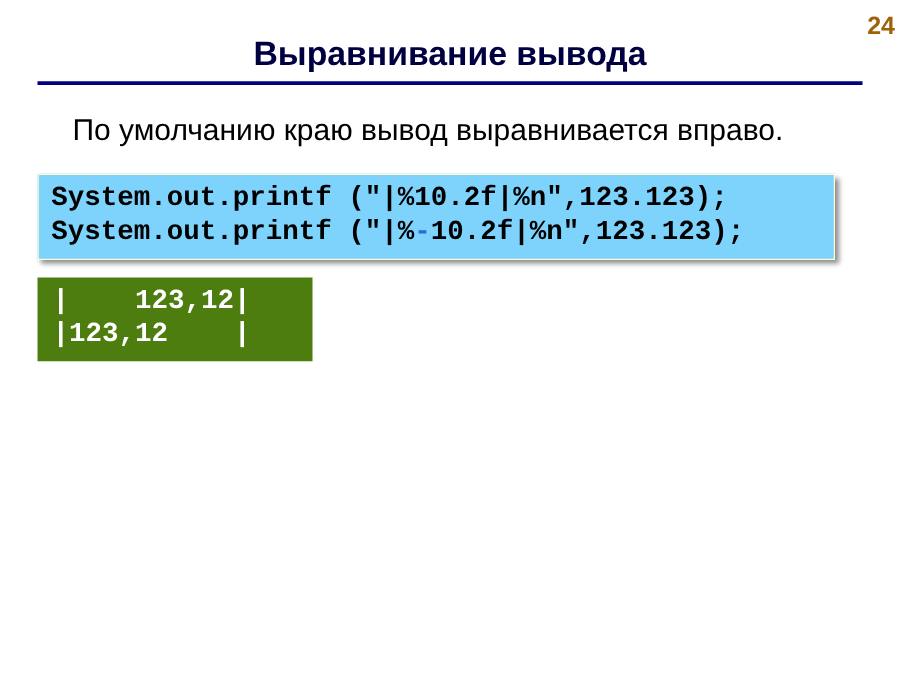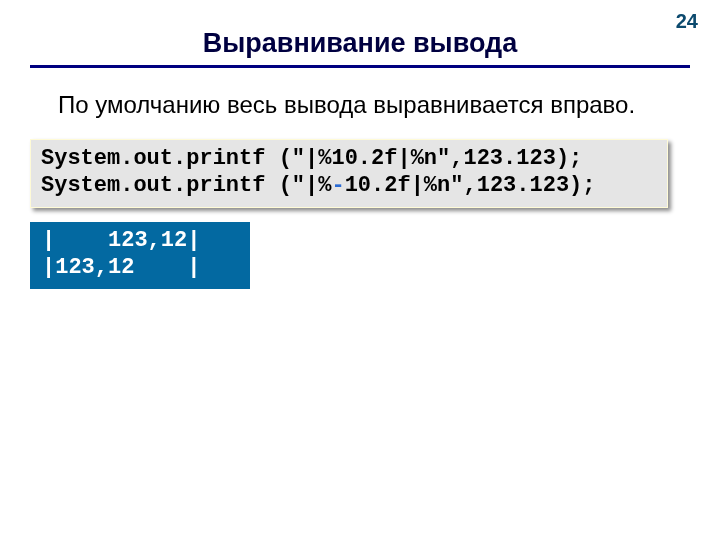--- a/index.html
+++ b/index.html
@@ -1,33 +1,33 @@
 <!DOCTYPE html>
 <html><head>
   <meta charset="utf-8">
   <style>
     * { margin: 0; padding: 0; box-sizing: border-box; }
     html, body { width: 720px; height: 540px; background: #fff; font-family: Arial, Helvetica, sans-serif; }
     .slide { position: relative; width: 720px; height: 540px; padding: 14px 30px 0 30px; }
-    .page-number { position: absolute; top: 10px; right: 22px; font-size: 20px; font-weight: bold; color: #0c4a6e; }
+    .page-number { position: absolute; top: 10px; right: 4px; font-size: 20px; font-weight: bold; color: #a16207; }
     .title { font-size: 27px; font-weight: bold; color: #000040; margin-top: 14px; margin-bottom: 6px; text-align: center; }
     .hr { height: 3px; background: #000080; margin-bottom: 22px; }
     .para { font-size: 24px; color: #000; line-height: 1.28; margin-bottom: 18px; text-indent: 28px; }
-    .code-box { background: #e5e5e5; border: 1px solid #fffbd7; box-shadow: 3px 3px 4px rgba(0,0,0,.45); padding: 6px 10px 8px 10px; font-family: "Courier New", Courier, monospace; font-size: 22px; font-weight: bold; color: #000; line-height: 1.22; width: 638px; margin-bottom: 14px; white-space: pre; }
+    .code-box { background: #7dd3fc; border: 1px solid #fffbd7; box-shadow: 3px 3px 4px rgba(0,0,0,.45); padding: 6px 10px 8px 10px; font-family: "Courier New", Courier, monospace; font-size: 22px; font-weight: bold; color: #000; line-height: 1.22; width: 638px; margin-bottom: 14px; white-space: pre; }
     .code-box .minus { color: #2a6bd4; }
-    .output-box { background: #0369a1; color: #fff; font-family: "Courier New", Courier, monospace; font-size: 22px; font-weight: bold; padding: 6px 12px 8px 12px; line-height: 1.2; width: 220px; white-space: pre; }
+    .output-box { background: #4d7c0f; color: #fff; font-family: "Courier New", Courier, monospace; font-size: 22px; font-weight: bold; padding: 6px 12px 8px 12px; line-height: 1.2; width: 220px; white-space: pre; }
   </style>
 </head>
 <body>
 
 <div class="slide">
   <div class="page-number">24</div>
   <div class="title">Выравнивание вывода</div>
   <div class="hr"></div>
 
-  <p class="para">По умолчанию весь вывода выравнивается вправо.</p>
+  <p class="para">По умолчанию краю вывод выравнивается вправо.</p>
 
   <div class="code-box"><span>System.out.printf ("|%10.2f|%n",123.123);</span>
 <span>System.out.printf ("|%</span><span class="minus">-</span><span>10.2f|%n",123.123);</span></div>
 
   <div class="output-box"><span>|    123,12|</span>
 <span>|123,12    |</span></div>
 </div>
 
 </body></html>

